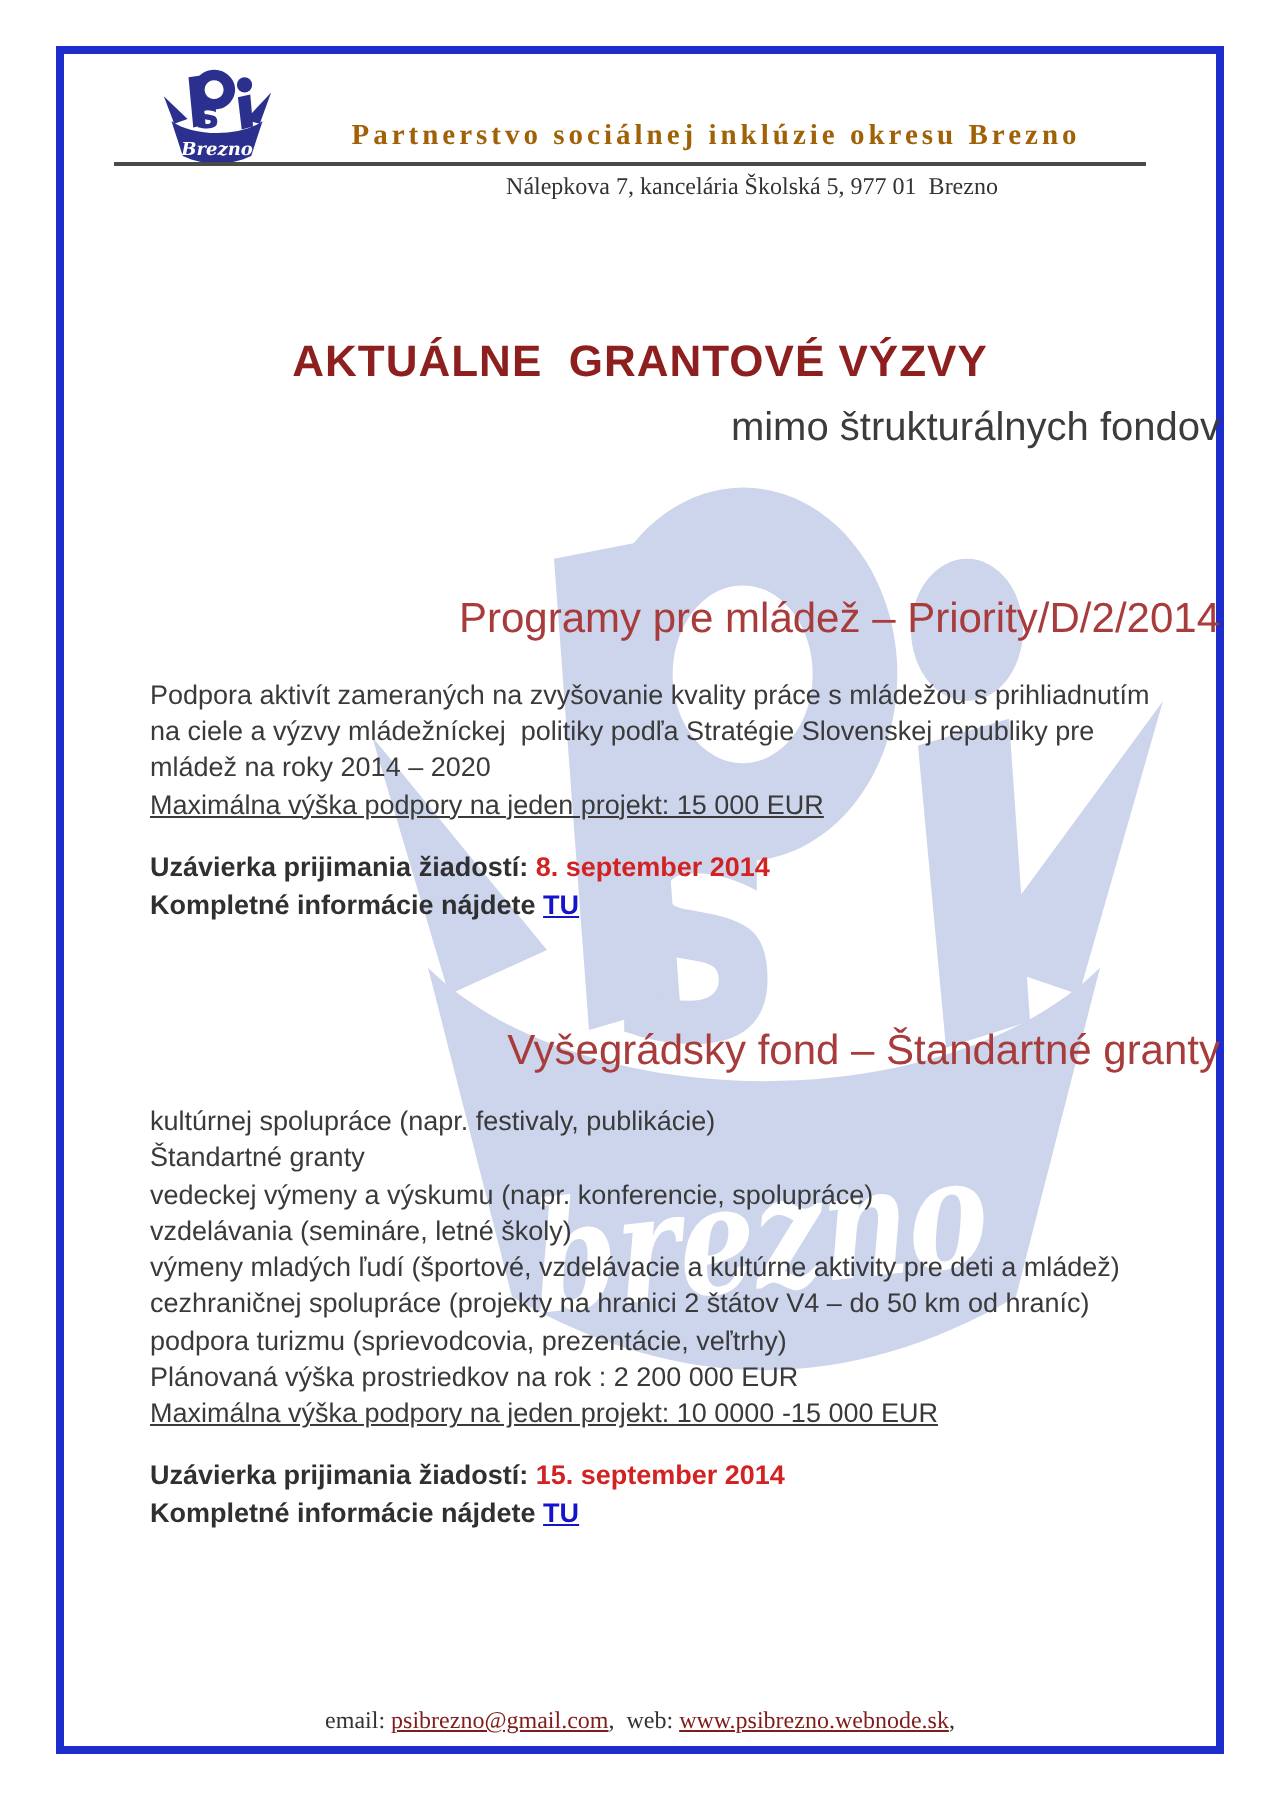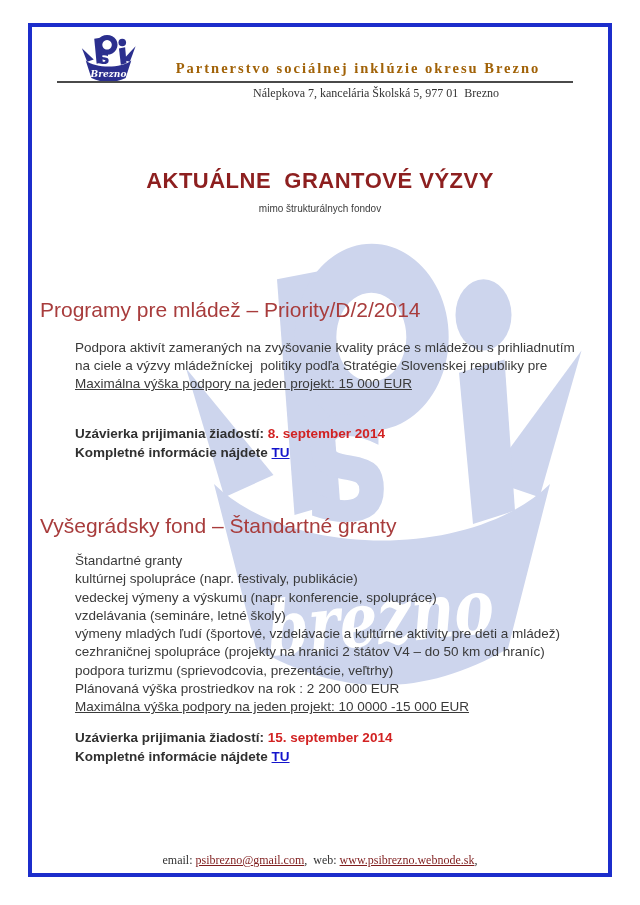--- a/index.html
+++ b/index.html
@@ -13,23 +13,23 @@
   .logo{position:absolute;left:80px;top:33px;width:57px;height:53px;}
   .org-name{position:absolute;left:140px;top:60px;width:436px;text-align:center;
             font-family:"Liberation Serif",serif;font-weight:bold;font-size:14.5px;
             letter-spacing:2px;color:#a16207;white-space:pre;}
   .header-rule{position:absolute;left:57px;top:81px;width:516px;height:2px;background:#4a4a4a;}
   .address{position:absolute;left:180px;top:86px;width:392px;text-align:center;
            font-family:"Liberation Serif",serif;font-size:12px;color:#333;white-space:pre;}
   
   .main-title{position:absolute;left:30px;top:168px;width:580px;text-align:center;
               font-size:22px;font-weight:bold;color:#8d1f1f;white-space:pre;letter-spacing:.5px;}
-  .subtitle{position:absolute;left:30px;top:203px;width:580px;text-align:center;
-            font-size:10px;color:#3c3c3c;}
-  .sec-title{position:absolute;left:40px;width:580px;text-align:left;
+  .subtitle{position:absolute;left:30px;top:203px;width:580px;text-align:right;
+            font-size:20px;color:#3c3c3c;}
+  .sec-title{position:absolute;left:30px;width:580px;text-align:right;
              font-size:21px;color:#a83c3c;}
   .sec1-title{top:298px;}
   .sec2-title{top:514px;}
   
   .para{position:absolute;left:75px;top:339px;width:510px;font-size:13.5px;line-height:18.2px;}
   .plist{position:absolute;left:75px;top:552px;width:520px;font-size:13.5px;line-height:18.3px;}
   .line{white-space:pre;}
   .uline{text-decoration:underline;}
   .deadline{position:absolute;left:75px;width:500px;font-size:13.5px;font-weight:bold;
             color:#303030;line-height:19px;}
@@ -81,33 +81,34 @@
   <div class="address layer">Nálepkova 7, kancelária Školská 5, 977 01  Brezno</div>
 
   <div class="main-title layer">AKTUÁLNE  GRANTOVÉ VÝZVY</div>
   <div class="subtitle layer">mimo štrukturálnych fondov</div>
 
   <div class="sec-title sec1-title layer">Programy pre mládež – Priority/D/2/2014</div>
 
   <div class="para layer">
     <div class="line">Podpora aktivít zameraných na zvyšovanie kvality práce s mládežou s prihliadnutím</div>
     <div class="line">na ciele a výzvy mládežníckej  politiky podľa Stratégie Slovenskej republiky pre</div>
+    <div class="line">mládež na roky 2014 – 2020</div>
     <div class="line uline">Maximálna výška podpory na jeden projekt: 15 000 EUR</div>
   </div>
 
   <div class="deadline dl1 layer">
     <div class="line"><span>Uzávierka prijimania žiadostí: </span><span class="date-red">8. september 2014</span></div>
     <div class="line"><span>Kompletné informácie nájdete </span><a class="tu-link">TU</a></div>
   </div>
 
   <div class="sec-title sec2-title layer">Vyšegrádsky fond – Štandartné granty</div>
 
   <div class="plist layer">
+    <div class="line">kultúrnej spolupráce (napr. festivaly, publikácie)</div>
     <div class="line">Štandartné granty</div>
-    <div class="line">kultúrnej spolupráce (napr. festivaly, publikácie)</div>
     <div class="line">vedeckej výmeny a výskumu (napr. konferencie, spolupráce)</div>
     <div class="line">vzdelávania (semináre, letné školy)</div>
     <div class="line">výmeny mladých ľudí (športové, vzdelávacie a kultúrne aktivity pre deti a mládež)</div>
     <div class="line">cezhraničnej spolupráce (projekty na hranici 2 štátov V4 – do 50 km od hraníc)</div>
     <div class="line">podpora turizmu (sprievodcovia, prezentácie, veľtrhy)</div>
     <div class="line">Plánovaná výška prostriedkov na rok : 2 200 000 EUR</div>
     <div class="line uline">Maximálna výška podpory na jeden projekt: 10 0000 -15 000 EUR</div>
   </div>
 
   <div class="deadline dl2 layer">

